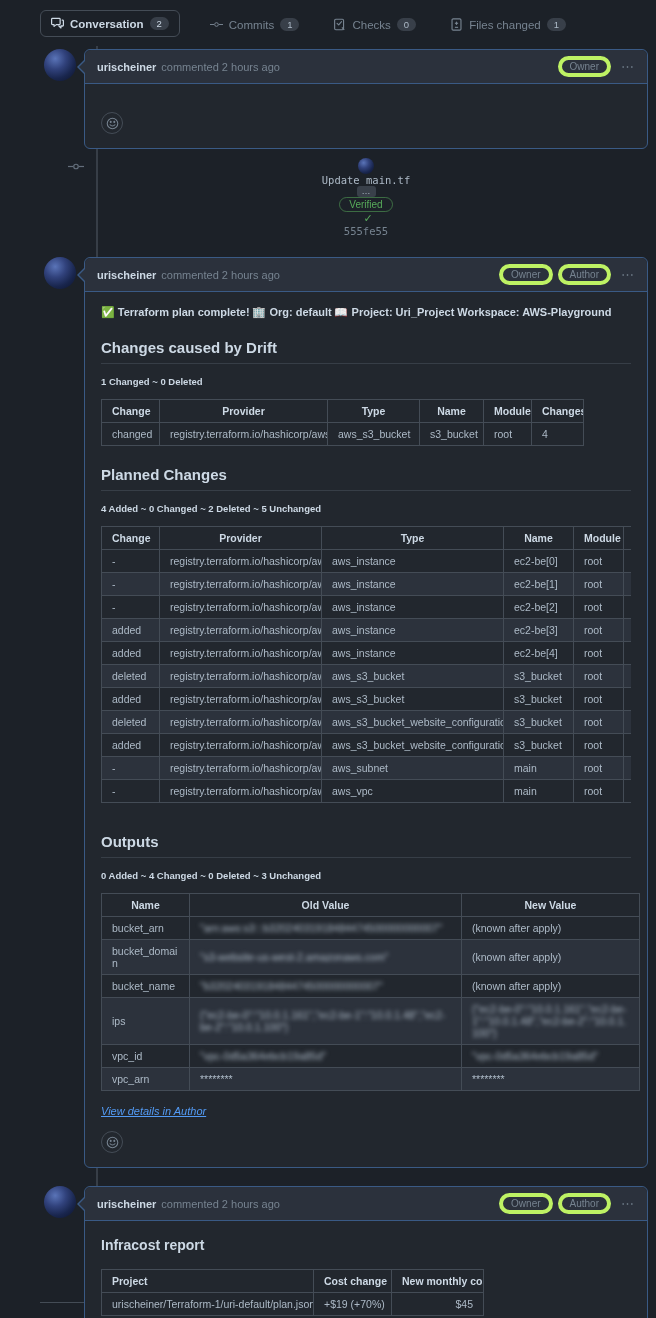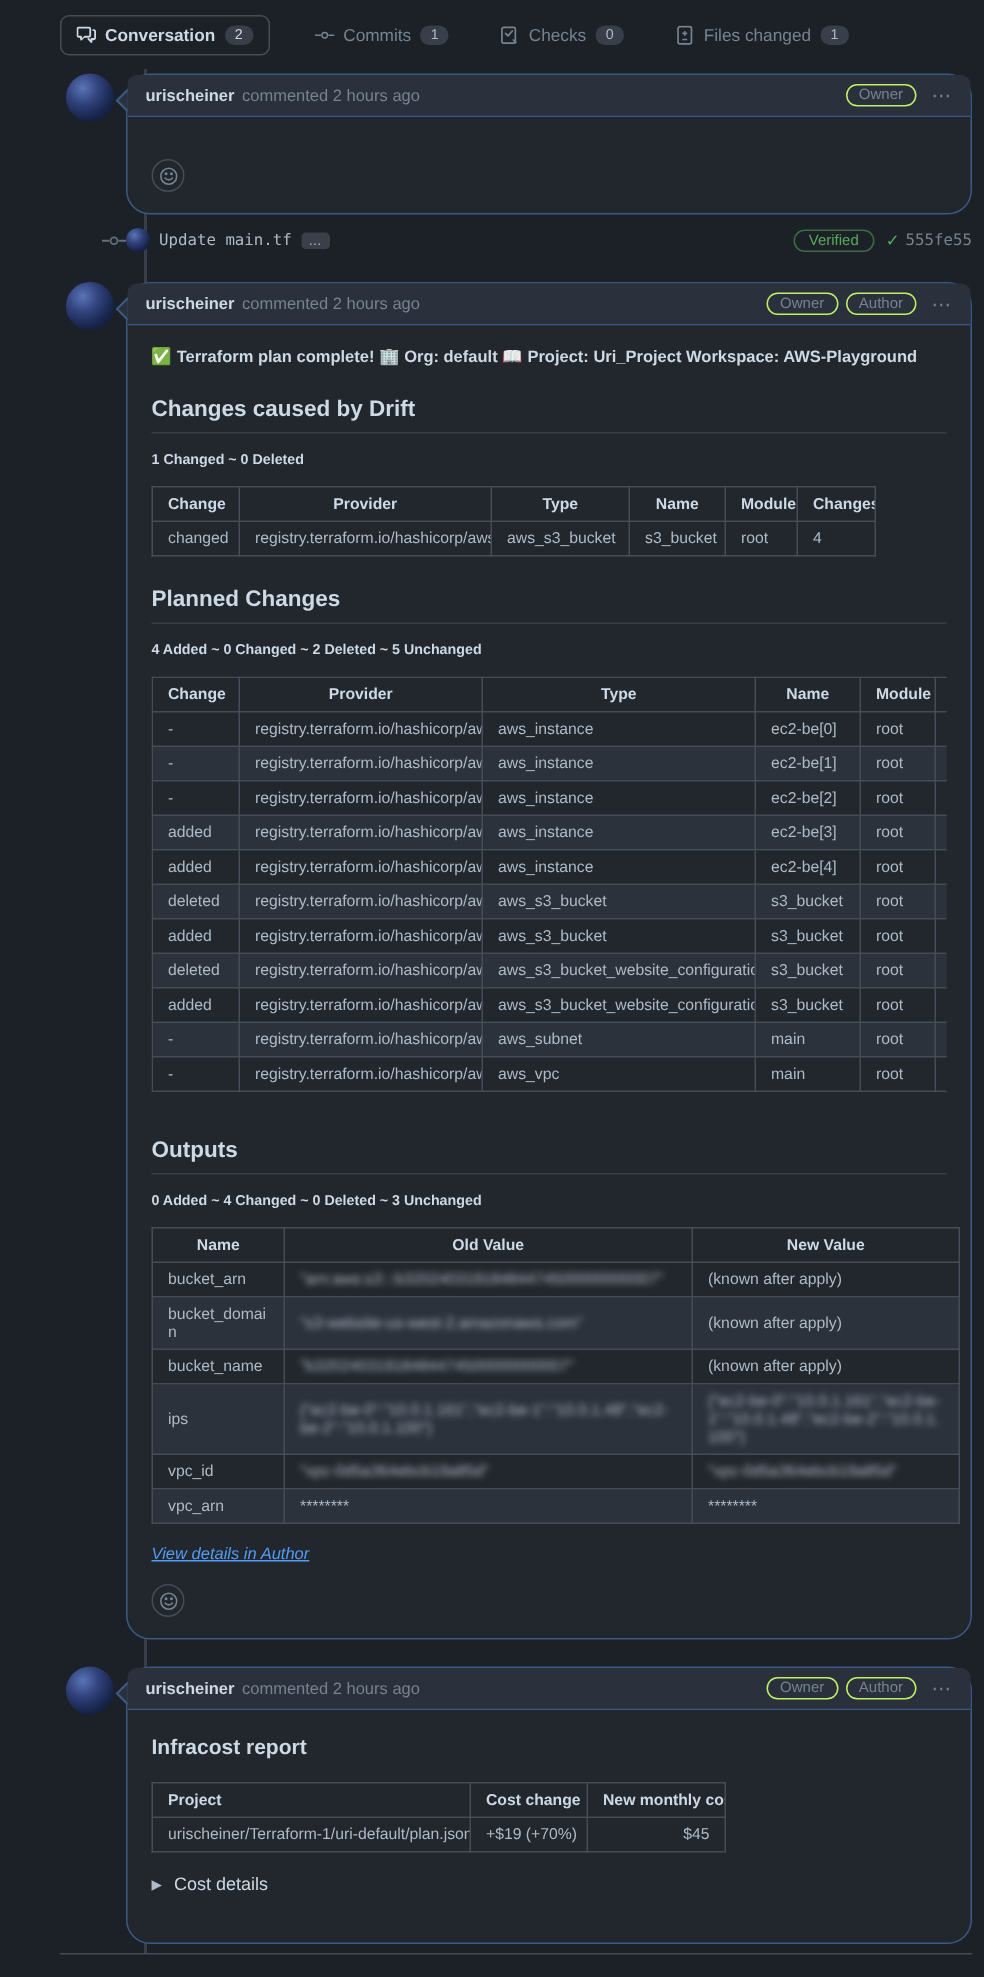--- a/index.html
+++ b/index.html
@@ -9,48 +9,48 @@
     font-family:"Liberation Sans", sans-serif;
     color:#adbac7;
     font-size:11.5px;
     overflow:hidden;
     position:relative;
   }
   .timeline-line { position:absolute; left:96px; top:46px; width:2px; height:1256px; background:#373e47; z-index:0; }
   .bottom-divider { position:absolute; left:40px; right:8px; top:1302px; height:1px; background:#444c56; z-index:0; }
 
   
-  .tabbar { position:relative; z-index:2; display:flex; align-items:center; gap:26px; margin:10px 0 12px 40px; }
+  .tabbar { position:relative; z-index:2; display:flex; align-items:flex-end; gap:26px; margin:10px 0 12px 40px; }
   .tab { display:flex; align-items:center; gap:6px; color:#768390; font-size:11.5px; cursor:pointer; padding:6px 4px; }
   .tab svg { width:13px; height:13px; }
   .tab.active { border:1px solid #444c56; border-radius:6px; padding:6px 10px; color:#cdd9e5; font-weight:bold; background:#1c2128; }
   .counter { background:rgba(99,110,123,.4); color:#adbac7; border-radius:10px; padding:1px 7px; font-size:9.5px; font-weight:normal; }
   .tab.active .counter { color:#cdd9e5; }
 
   
   .comment { position:relative; z-index:1; margin:0 8px 0 84px; }
   .avatar { position:absolute; left:-40px; top:0; width:32px; height:32px; border-radius:50%;
     background:radial-gradient(circle at 35% 30%, #5a74b8 0%, #31427c 35%, #19264e 65%, #0c1228 100%); }
   .avatar.small { position:static; width:16px; height:16px; }
-  .c-box { border:1px solid #3a5a85; border-radius:16px; background:#22272e; position:relative; }
+  .c-box { border:1px solid #3a5a85; border-radius:6px; background:#22272e; position:relative; }
   .c-box::before { content:""; position:absolute; left:-8px; top:9px; border-style:solid; border-width:8px 8px 8px 0; border-color:transparent #3a5a85 transparent transparent; }
   .c-box::after { content:""; position:absolute; left:-6.5px; top:10.5px; border-style:solid; border-width:6.5px 6.5px 6.5px 0; border-color:transparent #2b313c transparent transparent; }
   .c-head { display:flex; align-items:center; background:#2b313c; border-bottom:1px solid #3a5a85; border-radius:6px 6px 0 0; padding:6px 12px; font-size:11px; color:#768390; }
   .c-head .author { color:#cdd9e5; font-weight:bold; margin-right:5px; }
   .c-head .spacer { flex:1; }
-  .role-badge { border:1px solid #bef264; color:#768390; border-radius:999px; padding:1px 8px; font-size:10px; margin-left:5px; }
+  .role-badge { border:4px solid #bef264; color:#768390; border-radius:999px; padding:1px 8px; font-size:10px; margin-left:5px; }
   .kebab { color:#768390; margin-left:10px; font-size:13px; letter-spacing:1px; cursor:pointer; line-height:8px; }
   .c-body { padding:14px 16px 14px 16px; border-radius:0 0 6px 6px; }
 
   .smiley-btn { margin-top:14px; width:22px; height:22px; border:1px solid #444c56; border-radius:50%;
     display:flex; align-items:center; justify-content:center; color:#768390; cursor:pointer; background:transparent; }
   .smiley-btn svg { width:13px; height:13px; }
 
   
-  .commit-row { position:relative; z-index:1; display:flex; align-items:center; margin:9px 8px 14px 84px; font-size:10.5px; color:#768390; }
+  .commit-row { position:relative; z-index:1; display:flex; align-items:center; margin:9px 8px 14px 84px; font-size:10.5px; color:#768390;flex-direction:column; }
   .commit-icon { position:absolute; left:-16px; top:1px; background:#1c2128; color:#636e7b; padding:1px 0; }
   .commit-icon svg { width:16px; height:13px; }
   .commit-msg { font-family:"DejaVu Sans Mono", monospace; color:#adbac7; margin:0 6px; cursor:pointer; }
   .expander { background:#39404a; color:#adbac7; border-radius:3px; padding:0 5px; font-size:9px; cursor:pointer; line-height:11px; }
   .verified-badge { border:1px solid rgba(87,171,90,.55); color:#57ab5a; border-radius:999px; padding:1px 9px; font-size:10px; cursor:pointer; }
   .commit-check { color:#57ab5a; margin:0 4px 0 8px; font-size:11px; }
   .sha { font-family:"DejaVu Sans Mono", monospace; color:#768390; cursor:pointer; }
 
   
   .md-line { margin-bottom:4px; }

